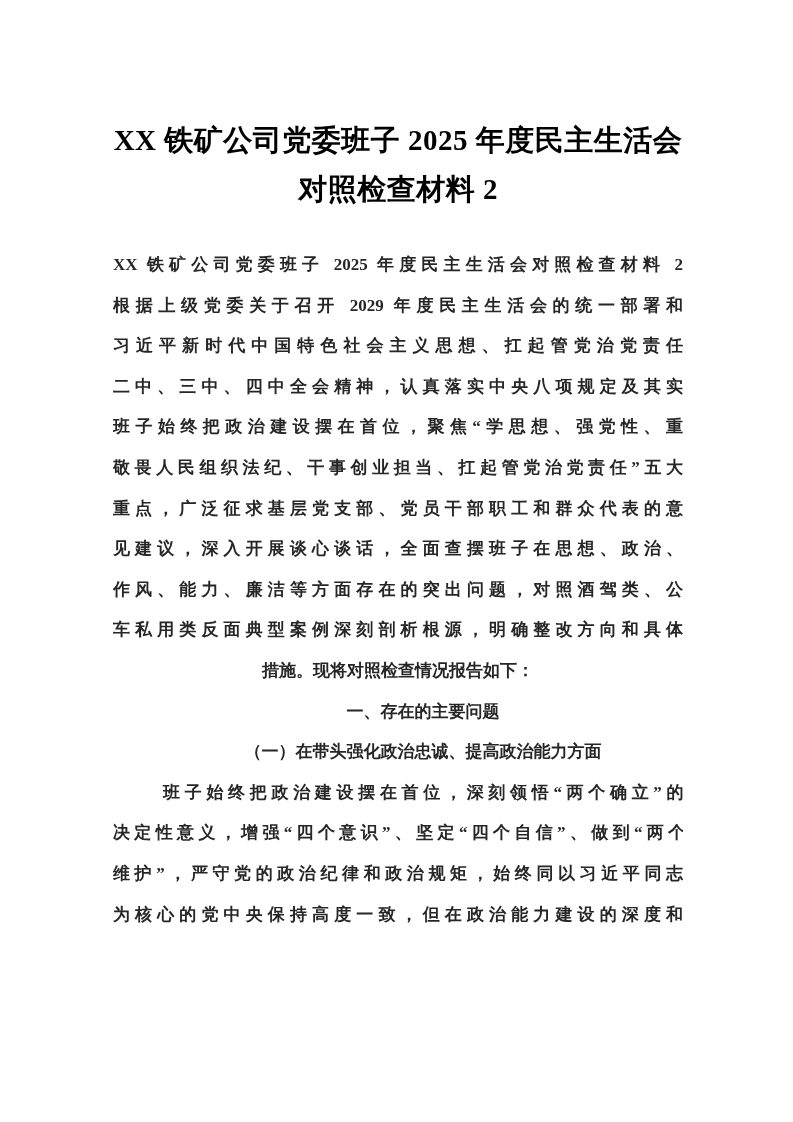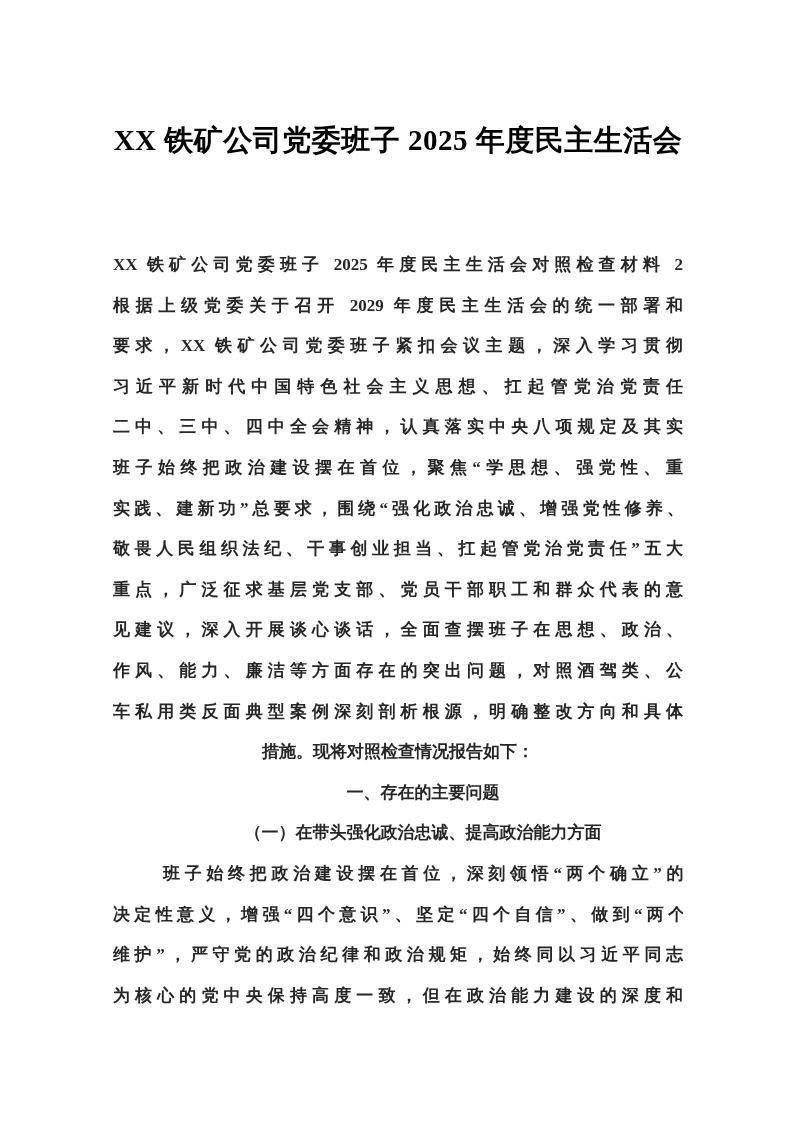--- a/index.html
+++ b/index.html
@@ -47,29 +47,28 @@
   .line.tight1{ letter-spacing:-1px; }
   .line.tight2{ letter-spacing:-2.2px; }
   .line.tight05{ letter-spacing:-0.5px; }
 </style>
 </head>
 <body style="--page-bg: #ffffff; --title-color: #000000; --body-color: #262626;">
 
 <div class="page">
   <div class="doc-title">
     <div>XX 铁矿公司党委班子 2025 年度民主生活会</div>
+    <div>对照检查材料 2</div>
   </div>
   <div class="doc-body">
       <div class="line fill">XX 铁矿公司党委班子 2025 年度民主生活会对照检查材料 2</div>
       <div class="line fill">根据上级党委关于召开 2029 年度民主生活会的统一部署和</div>
-      <div class="line fill">要求，XX 铁矿公司党委班子紧扣会议主题，深入学习贯彻</div>
       <div class="line fill">习近平新时代中国特色社会主义思想、扛起管党治党责任</div>
       <div class="line fill">二中、三中、四中全会精神，认真落实中央八项规定及其实</div>
       <div class="line fill">班子始终把政治建设摆在首位，聚焦“学思想、强党性、重</div>
-      <div class="line fill tight1">实践、建新功”总要求，围绕“强化政治忠诚、增强党性修养、</div>
       <div class="line fill">敬畏人民组织法纪、干事创业担当、扛起管党治党责任”五大</div>
       <div class="line fill">重点，广泛征求基层党支部、党员干部职工和群众代表的意</div>
       <div class="line fill">见建议，深入开展谈心谈话，全面查摆班子在思想、政治、</div>
       <div class="line fill">作风、能力、廉洁等方面存在的突出问题，对照酒驾类、公</div>
       <div class="line fill">车私用类反面典型案例深刻剖析根源，明确整改方向和具体</div>
       <div class="line">措施。现将对照检查情况报告如下：</div>
       <div class="line indent">一、存在的主要问题</div>
       <div class="line indent">（一）在带头强化政治忠诚、提高政治能力方面</div>
       <div class="line fill indent tight05">班子始终把政治建设摆在首位，深刻领悟“两个确立”的</div>
       <div class="line fill tight2">决定性意义，增强“四个意识”、坚定“四个自信”、做到“两个</div>

